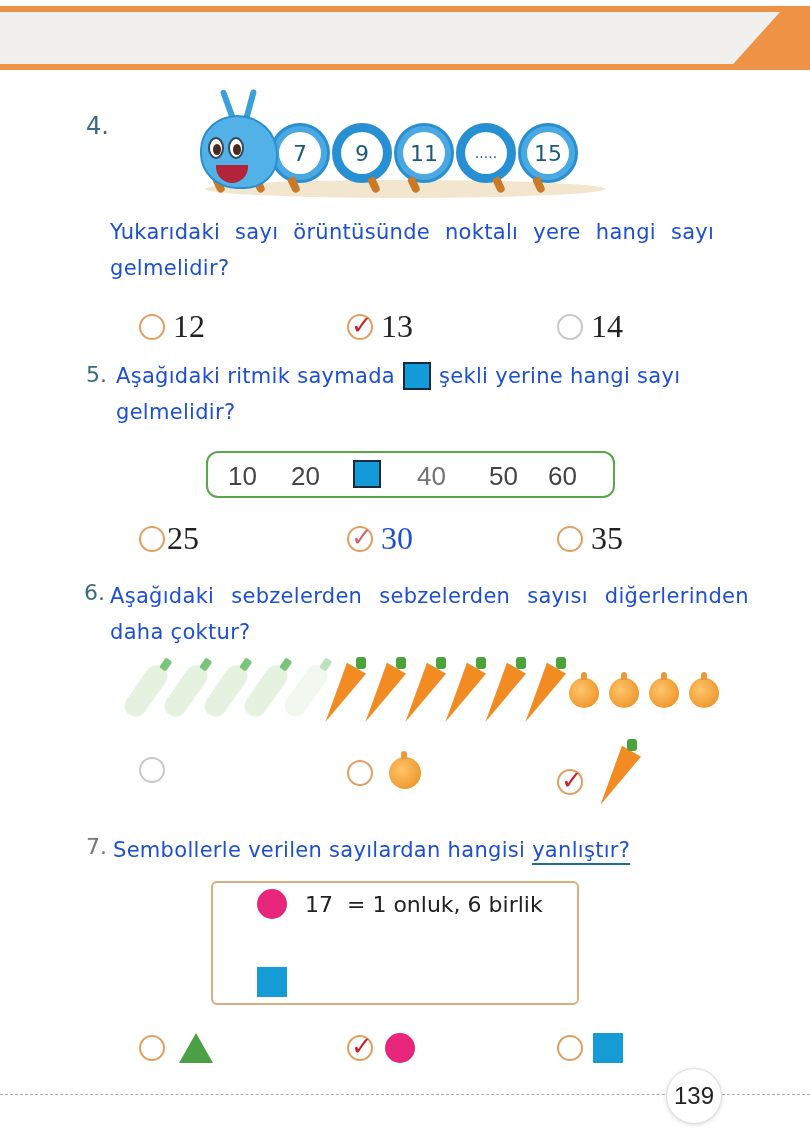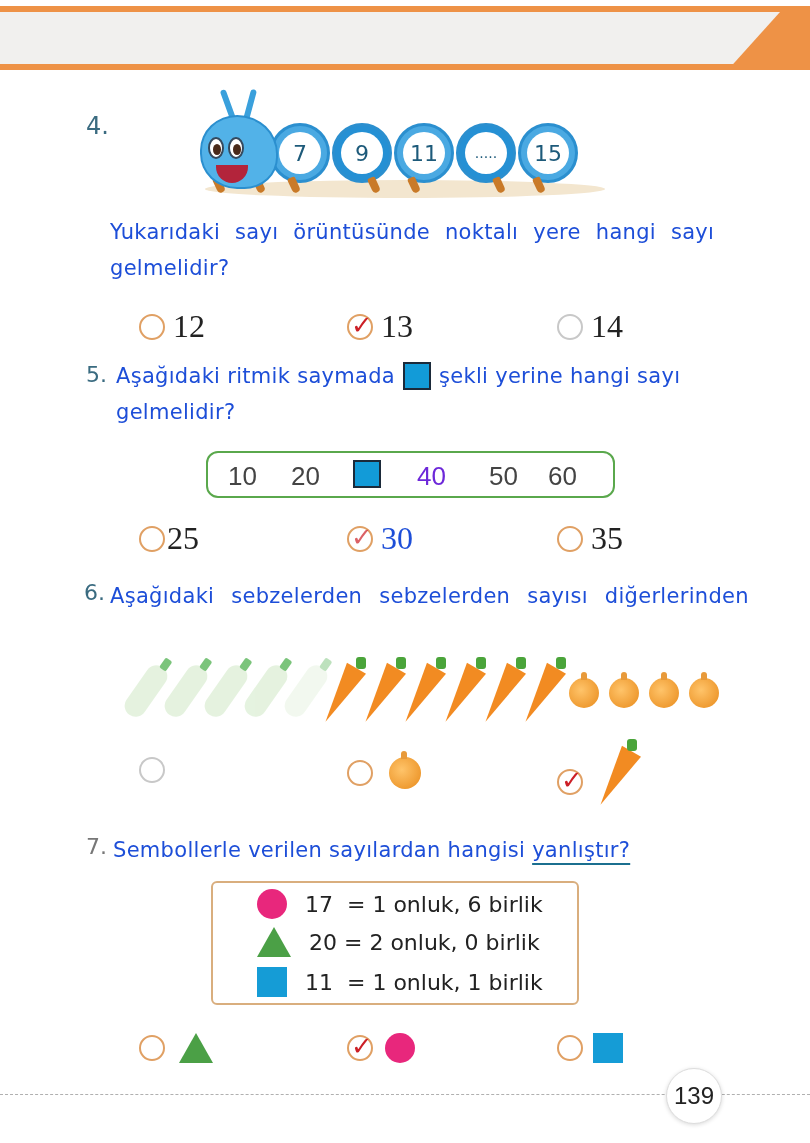--- a/index.html
+++ b/index.html
@@ -134,21 +134,21 @@
     <span class="blue-sq"></span>
     <span>şekli yerine hangi sayı</span>
   </div>
   <div>gelmelidir?</div>
 </div>
 
 <div class="seq-box">
   <span class="seq-item" style="left:20px;">10</span>
   <span class="seq-item" style="left:83px;">20</span>
   <span class="seq-item" style="left:145px; top:7px;"><span class="blue-sq"></span></span>
-  <span class="seq-item" style="left:209px; color:#6d28d9;">40</span>
+  <span class="seq-item" style="left:209px; color:#737373;">40</span>
   <span class="seq-item" style="left:281px;">50</span>
   <span class="seq-item" style="left:340px;">60</span>
 </div>
 
 <div class="opt" style="left:139px; top:520px;">
   <div class="radio"></div>
   <span class="opt-label" style="margin-left:2px;">25</span>
 </div>
 <div class="opt" style="left:347px; top:520px;">
   <div class="radio">
@@ -157,20 +157,21 @@
   <span class="opt-label" style="color:#1d4ed8;">30</span>
 </div>
 <div class="opt" style="left:557px; top:520px;">
   <div class="radio"></div>
   <span class="opt-label">35</span>
 </div>
 
 <div class="qnum" style="left:84px; top:580px; font-size:22px;">6.</div>
 <div class="qtext" style="left:110px; top:578px;">
   <div style="word-spacing:10px;">Aşağıdaki sebzelerden sebzelerden sayısı diğerlerinden</div>
+  <div>daha çoktur?</div>
 </div>
 
 <div>
   <div class="zucchini" style="left:135px; top:662px;"></div>
   <div class="zucchini" style="left:175px; top:662px;"></div>
   <div class="zucchini" style="left:215px; top:662px;"></div>
   <div class="zucchini" style="left:255px; top:662px;"></div>
   <div class="zucchini" style="left:295px; top:662px; opacity:0.4;"></div>
 
   <div class="carrot" style="left:330px; top:664px;"></div>
@@ -212,27 +213,22 @@
 <div class="qnum" style="left:86px; top:834px; font-size:22px; color:#777;">7.</div>
 <div class="qtext" style="left:113px; top:832px;">
   <span>Sembollerle verilen sayılardan hangisi </span><span class="underline">yanlıştır?</span>
 </div>
 
 <div class="sym-box">
   <div class="sym-row" style="top:6px;justify-content:center;">
     <span class="shape circle-pink"></span>
     <span style="white-space:pre;">17  = 1 onluk, 6 birlik</span>
   </div>
-  <div class="sym-row" style="top:44px;">
-    <span class="shape tri-green"></span>
-    <span style="white-space:pre;">20 = 2 onluk, 0 birlik</span>
-  </div>
   <div class="sym-row" style="top:84px;">
     <span class="shape sq-blue"></span>
-    <span style="white-space:pre;">11  = 1 onluk, 1 birlik</span>
   </div>
 </div>
 
 <div class="opt" style="left:139px; top:1033px;">
   <div class="radio"></div>
   <div style="width:0;height:0;border-left:17px solid transparent;border-right:17px solid transparent;border-bottom:30px solid #4ba046;margin-left:14px;"></div>
 </div>
 <div class="opt" style="left:347px; top:1033px;">
   <div class="radio">
       <span class="check">✓</span>

